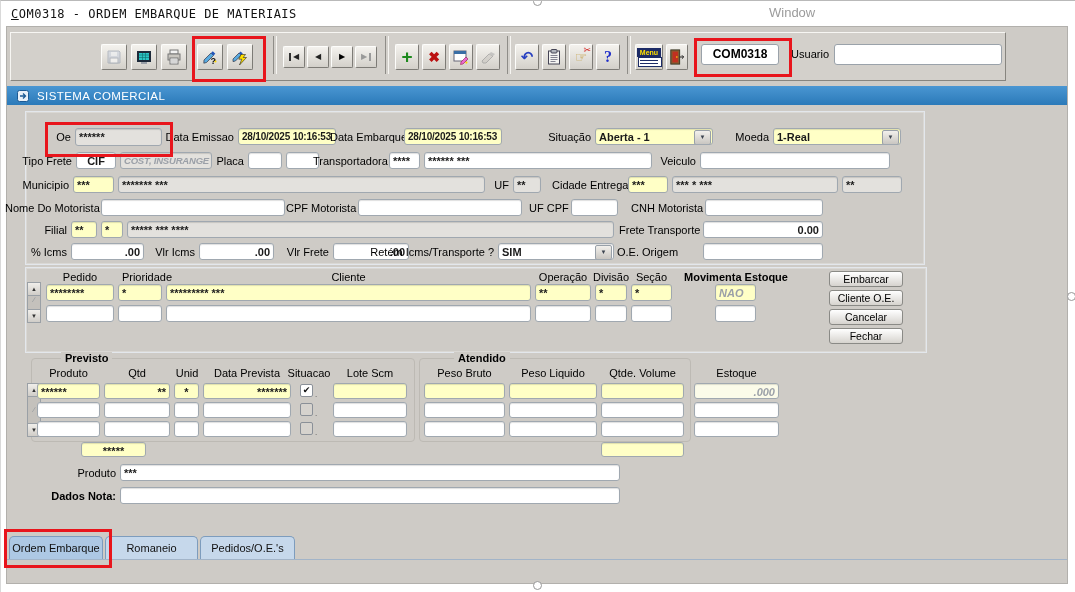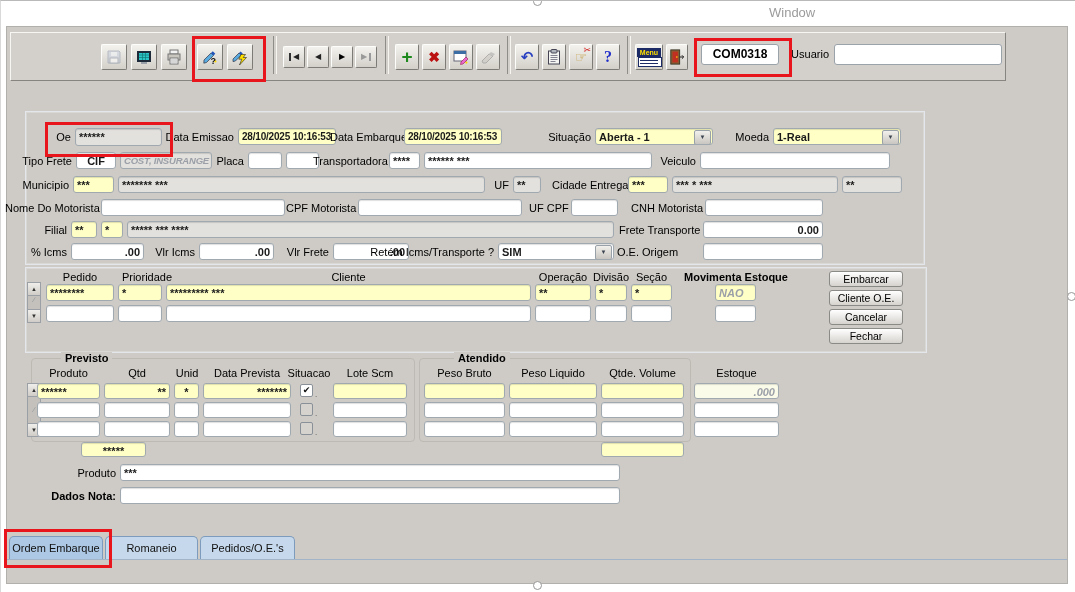--- a/index.html
+++ b/index.html
@@ -66,20 +66,21 @@
   .tab.active{background:#adc8e4;}
   .redbox{position:absolute;border:3px solid #e8151c;z-index:50;background:transparent;}
   .handle{position:absolute;width:9px;height:9px;border-radius:50%;background:#fff;border:1px solid #979797;z-index:60;box-sizing:border-box;}
   .hline{position:absolute;height:1px;background:#a2b4c8;}
 </style>
 </head>
 <body>
 
 <div id="screen">
 
+  <div class="win-title">COM0318 - ORDEM EMBARQUE DE MATERIAIS</div>
   <div class="frame-label">Window</div>
 
   <div id="appwin"></div>
 
   <div class="tb-panel"></div>
 
   <div class="tbtn" style="left:100px">
     <span class="ic">
         <svg width="16" height="16" viewBox="0 0 16 16" opacity="0.55">
           <path d="M2 2h11l1 1v11H2z" fill="#c6cedd" stroke="#8d97a8"></path>
@@ -208,20 +209,29 @@
           <circle cx="8.8" cy="9" r="0.9" fill="#ffd900"></circle>
           <path d="M12 9h4.5M14.5 7l2 2-2 2" stroke="#222" stroke-width="1.1" fill="none"></path>
         </svg>
       </span>
   </div>
 
   <div class="tb-field" style="left:700px;top:43px;width:78px;height:21px;line-height:19px">COM0318</div>
   <div class="lbl" style="left:786px;top:47px;width:42px;font-weight:normal">Usuario</div>
   <div class="tb-field" style="left:833px;top:43px;width:168px;height:21px;text-align:left;font-weight:normal"></div>
 
+  <div class="bluebar">
+    <span class="ic" style="margin:0 8px 0 10px">
+        <svg width="12" height="12" viewBox="0 0 12 12">
+          <rect x="0.5" y="0.5" width="11" height="11" rx="2" fill="#e8f0f8" stroke="#1c5a94"></rect>
+          <path d="M3 6h5M6 3.5 8.5 6 6 8.5" stroke="#1c5a94" stroke-width="1.3" fill="none"></path>
+        </svg>
+      </span>
+    <span>SISTEMA COMERCIAL</span>
+  </div>
 
   <div class="panel" style="left:24px;top:110px;width:898px;height:152px"></div>
 
   <div class="lbl" style="left:40px;top:130px;width:30px">Oe</div>
   <div class="fld gray" style="left:74px;top:127px;width:87px;height:18px">******</div>
   <div class="lbl" style="left:163px;top:130px;width:70px">Data Emissao</div>
   <div class="fld yellow dt" style="left:237px;top:127px;width:98px">28/10/2025 10:16:53</div>
   <div class="lbl" style="left:329px;top:130px;width:70px">Data Embarque</div>
   <div class="fld yellow dt" style="left:403px;top:127px;width:98px">28/10/2025 10:16:53</div>
   <div class="lbl" style="left:538px;top:130px;width:52px">Situação</div>

